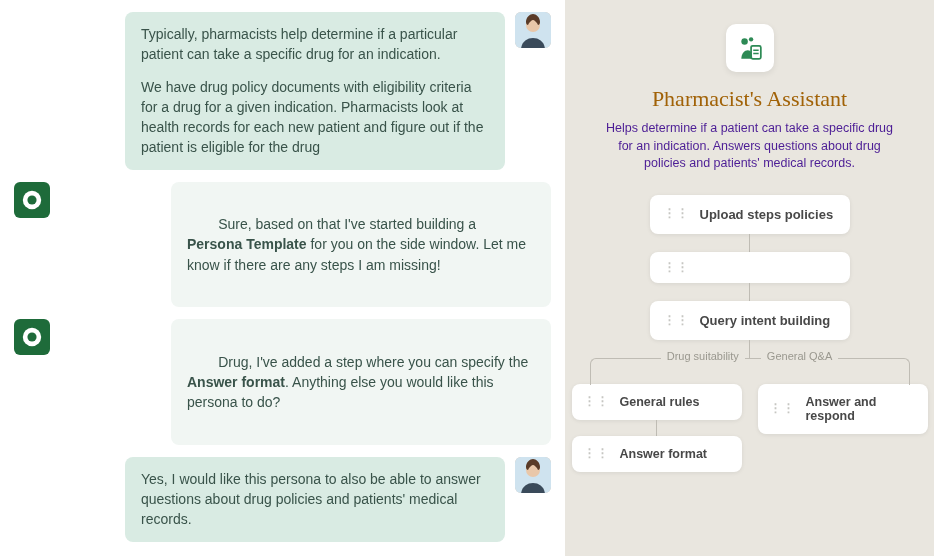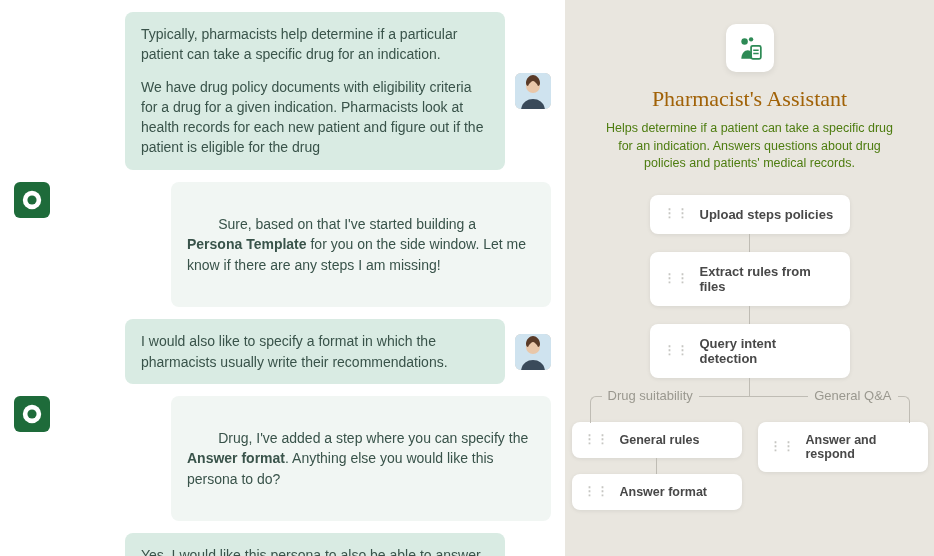--- a/index.html
+++ b/index.html
@@ -27,21 +27,21 @@
     display: flex;
     flex-direction: column;
     align-items: center;
     overflow-y: auto;
   }
   .msg-row {
     display: flex;
     align-items: flex-start;
     margin-bottom: 12px;
   }
-  .msg-row.user { justify-content: flex-end; align-items: center; }
+  .msg-row.user { justify-content: flex-end; }
   .msg-row.bot { justify-content: space-between; }
   .bubble {
     max-width: 380px;
     padding: 12px 16px;
     border-radius: 8px;
     font-size: 14px;
     line-height: 1.45;
     color: #39534a;
   }
   .bubble.user {
@@ -86,21 +86,21 @@
   }
   .persona-icon-box svg { width: 26px; height: 26px; }
   .persona-title {
     font-family: Georgia, "Times New Roman", serif;
     font-size: 22px;
     color: #a16207;
     margin-bottom: 8px;
   }
   .persona-desc {
     font-size: 12.5px;
-    color: #4d7c0f;
+    color: #4c1d95;
     text-align: center;
     line-height: 1.4;
     max-width: 300px;
     margin-bottom: 22px;
   }
   .flow {
     width: 100%;
     display:flex;
     flex-direction:column;
     align-items:center;
@@ -158,22 +158,22 @@
   .branch-split::after {
     right:0;
     border-right:1px solid #bfbcb4;
     border-top-right-radius:6px;
   }
   .branch-labels {
     position:absolute;
     top:-8px;
     width:320px;
     display:flex;
-    justify-content:space-between;
-    font-size:13px;
+    justify-content:center;
+    font-size:11px;
     color:#9a988f;
     padding: 0 12px;
     gap: 16px;
   }
   .branch-labels span { background:#e9e6df; padding:0 6px; }
   .branch-cols {
     display:flex;
     gap: 16px;
     width: 100%;
     justify-content:center;
@@ -215,33 +215,20 @@
           <circle cx="12" cy="12" r="5" fill="#1e6b3a"></circle>
         </svg>
     </div>
     <div class="bubble bot">
       <p>
         <span>Sure, based on that I've started building a </span><span class="bold">Persona Template</span><span> for you on the side window. Let me know if there are any steps I am missing!</span>
       </p>
     </div>
   </div>
 
-  <div class="msg-row user">
-    <div class="bubble user">
-      <p>I would also like to specify a format in which the pharmacists usually write their recommendations.</p>
-    </div>
-    <div class="avatar">
-      <svg viewBox="0 0 36 36">
-          <rect width="36" height="36" fill="#cfe3ef"></rect>
-          <circle cx="18" cy="13" r="7" fill="#e9c7a9"></circle>
-          <path d="M6 38c0-8 6-12 12-12s12 4 12 12" fill="#3a4a5a"></path>
-          <path d="M11 10c0-5 4-8 7-8s7 3 7 8c0 2-1 3-2 3-1-3-4-5-5-5s-4 2-5 5c-1 0-2-1-2-3z" fill="#5a3b28"></path>
-        </svg>
-    </div>
-  </div>
 
   <div class="msg-row bot">
     <div class="bot-avatar">
       <svg viewBox="0 0 24 24">
           <circle cx="12" cy="12" r="10" fill="#fff"></circle>
           <circle cx="12" cy="12" r="5" fill="#1e6b3a"></circle>
         </svg>
     </div>
     <div class="bubble bot">
       <p>
@@ -281,26 +268,25 @@
   <div class="persona-desc">Helps determine if a patient can take a specific drug for an indication. Answers questions about drug policies and patients' medical records.</div>
 
   <div class="flow">
     <div class="step">
       <span class="grip">⋮⋮</span>
       <span>Upload steps policies</span>
     </div>
     <div class="connector"></div>
     <div class="step">
       <span class="grip">⋮⋮</span>
-      <span>Extract rules from files</span>
     </div>
     <div class="connector"></div>
     <div class="step">
       <span class="grip">⋮⋮</span>
-      <span>Query intent detection</span>
+      <span>Query intent building</span>
     </div>
     <div class="connector"></div>
 
     <div class="branch-wrap">
       <div class="branch-split"></div>
       <div class="branch-labels">
         <span>Drug suitability</span>
         <span>General Q&amp;A</span>
       </div>
       <div class="branch-cols">

